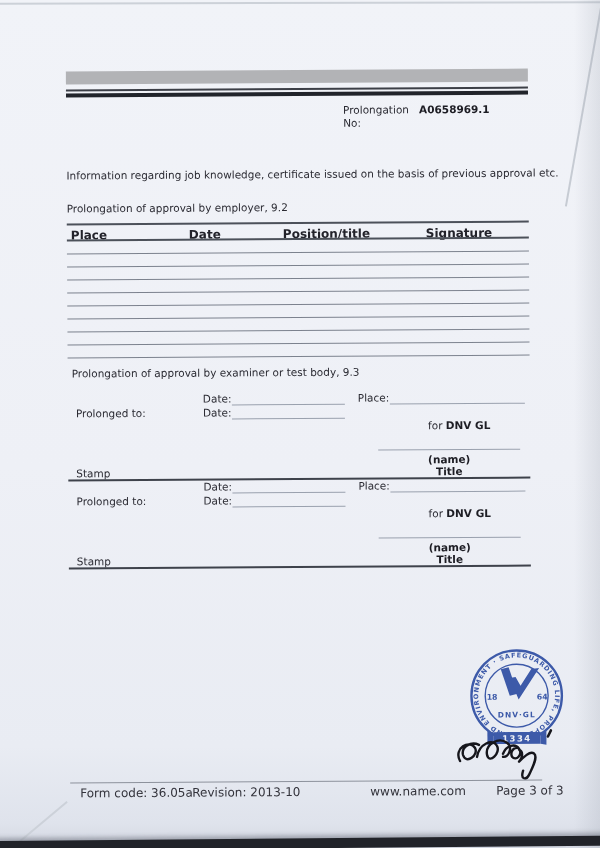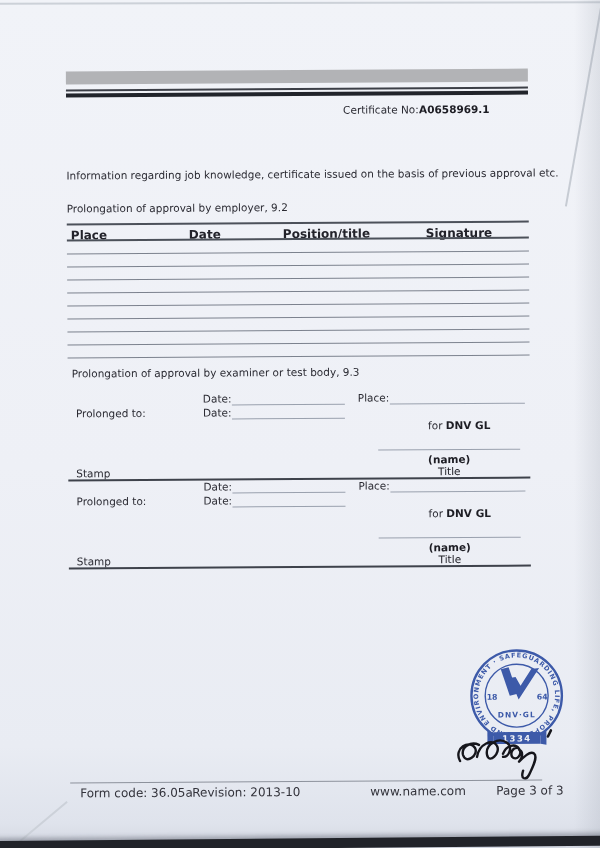--- a/index.html
+++ b/index.html
@@ -37,21 +37,21 @@
   .tbl-line-head{position:absolute;left:0;top:16px;width:462px;height:1.5px;background:#4c515a;}
   .blank-rows{position:absolute;left:0;top:30px;width:462px;}
   .rule{position:absolute;left:0;width:462px;height:1px;background:#7c828e;}
 
   
   .pblock{position:absolute;left:68px;width:462px;height:90px;font-size:10.5px;}
   .fld{position:absolute;white-space:nowrap;}
   .uline{position:absolute;height:1px;background:#9aa1ae;}
   .nameline{position:absolute;left:310px;top:60px;width:142px;height:1px;background:#9aa1ae;}
   .caption{position:absolute;left:310px;top:64px;width:142px;text-align:center;font-weight:bold;color:#1d1d24;}
-  .titlecap{position:absolute;left:310px;top:76px;width:142px;text-align:center;font-weight:normal;color:#1d1d24;}
+  .titlecap{position:absolute;left:310px;top:76px;width:142px;text-align:center;font-weight:bold;color:#1d1d24;}
   .stamp-label{position:absolute;left:8px;top:76px;}
   .stamp-line{position:absolute;left:0;top:88px;width:462px;height:1.5px;background:#3e424b;}
 
   
   .seal{position:absolute;left:456px;top:638px;width:118px;height:118px;opacity:0.92;}
   .sig{position:absolute;left:446px;top:722px;width:118px;height:64px;}
 
   
   .footer-line{position:absolute;left:68px;top:781px;width:472px;height:1px;background:#8d929c;}
   .footer-text{position:absolute;top:785px;font-size:12px;color:#33333b;white-space:nowrap;}
@@ -61,21 +61,21 @@
 
 <div id="scan">
   <div id="content">
 
     <div class="bar-gray"></div>
     <div class="bar-dark-thin"></div>
     <div class="bar-dark-thick"></div>
 
     <div class="cert-block">
       <div class="cert-row">
-        <span class="cert-label">Certificate No:</span>
+        <span class="cert-label">Prolongation No:</span>
         <span class="cert-value">A0658969.1</span>
       </div>
     </div>
 
     <div class="body-text" style="left:68px;top:168px;">Information regarding job knowledge, certificate issued on the basis of previous approval etc.</div>
 
     <div class="body-text" style="left:68px;top:201px;">Prolongation of approval by employer, 9.2</div>
 
     <div class="tbl">
       <div class="tbl-line-top"></div>

